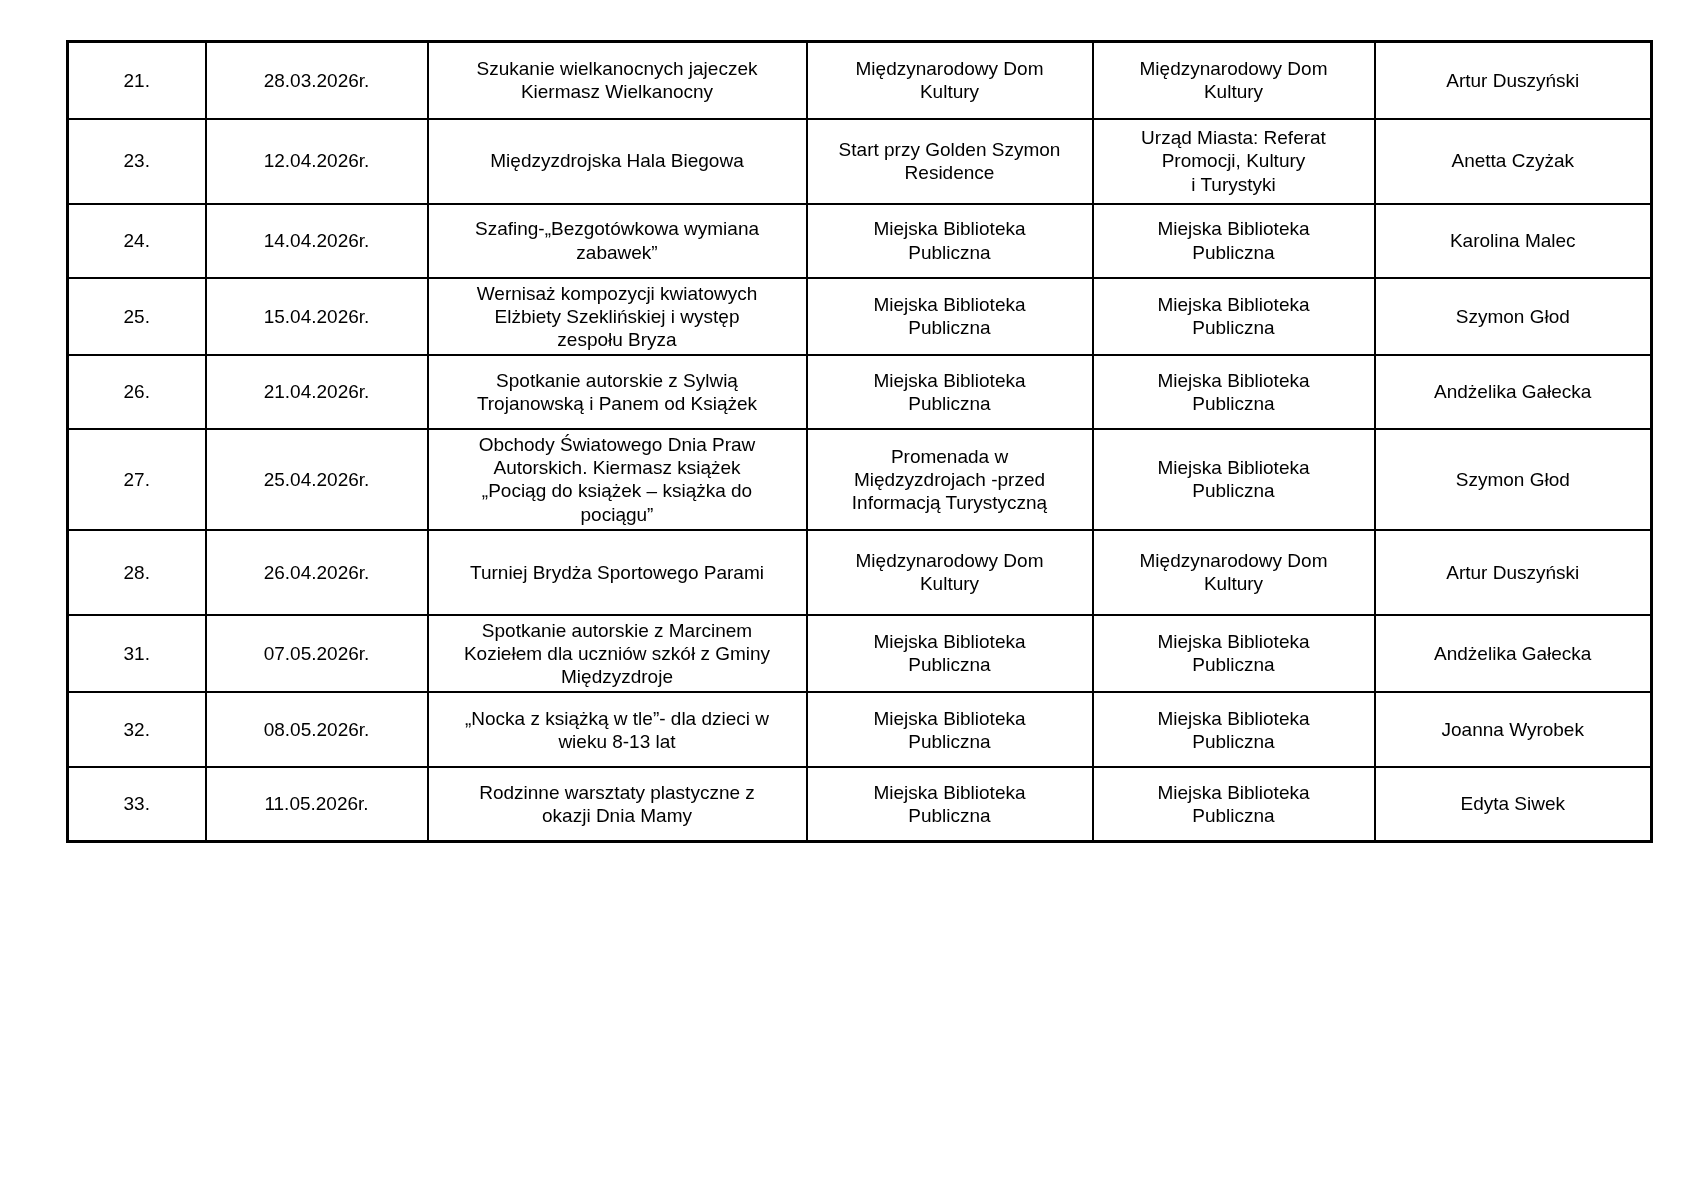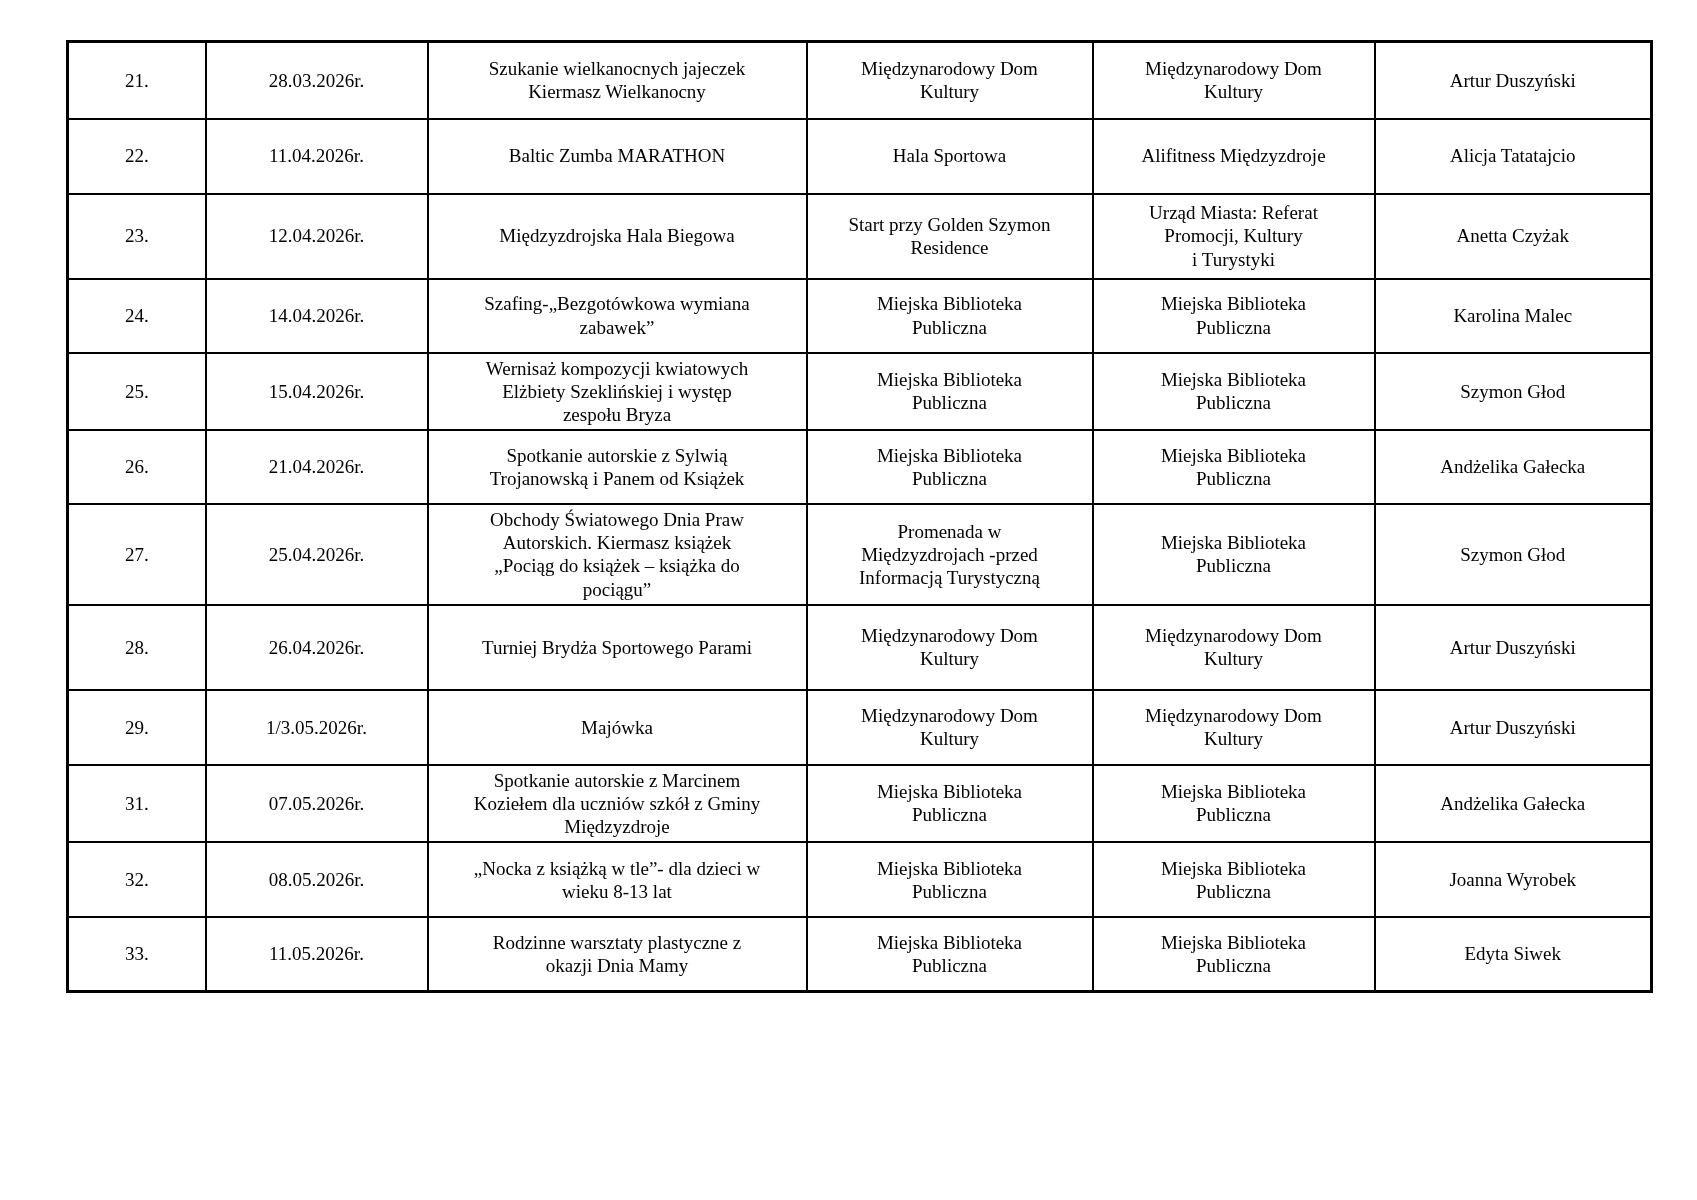--- a/index.html
+++ b/index.html
@@ -6,21 +6,21 @@
     margin: 0;
     padding: 0;
     background: #ffffff;
   }
   .page {
     position: relative;
     width: 1697px;
     height: 1200px;
     background: #ffffff;
     overflow: hidden;
-    font-family: Liberation Serif, serif;
+    font-family: Liberation Sans, sans-serif;
     color: #000000;
   }
   table.events {
     position: absolute;
     left: 66px;
     top: 40px;
     width: 1584px;
     border-collapse: collapse;
     table-layout: fixed;
     border: 3px solid #000000;
@@ -68,28 +68,20 @@
       <tr class="h77">
         <td>21.</td>
         <td>28.03.2026r.</td>
         <td>Szukanie wielkanocnych jajeczek
 Kiermasz Wielkanocny</td>
         <td>Międzynarodowy Dom
 Kultury</td>
         <td>Międzynarodowy Dom
 Kultury</td>
         <td>Artur Duszyński</td>
-      </tr>
-      <tr class="h75">
-        <td>22.</td>
-        <td>11.04.2026r.</td>
-        <td>Baltic Zumba MARATHON</td>
-        <td>Hala Sportowa</td>
-        <td>Alifitness Międzyzdroje</td>
-        <td>Alicja Tatatajcio</td>
       </tr>
       <tr class="h73">
         <td>23.</td>
         <td>12.04.2026r.</td>
         <td>Międzyzdrojska Hala Biegowa</td>
         <td>Start przy Golden Szymon
 Residence</td>
         <td>Urząd Miasta: Referat
 Promocji, Kultury
 i Turystyki</td>
@@ -146,30 +138,20 @@
       <tr class="h73">
         <td>28.</td>
         <td>26.04.2026r.</td>
         <td>Turniej Brydża Sportowego Parami</td>
         <td>Międzynarodowy Dom
 Kultury</td>
         <td>Międzynarodowy Dom
 Kultury</td>
         <td>Artur Duszyński</td>
       </tr>
-      <tr class="h75">
-        <td>29.</td>
-        <td>1/3.05.2026r.</td>
-        <td>Majówka</td>
-        <td>Międzynarodowy Dom
-Kultury</td>
-        <td>Międzynarodowy Dom
-Kultury</td>
-        <td>Artur Duszyński</td>
-      </tr>
       <tr class="h76">
         <td>31.</td>
         <td>07.05.2026r.</td>
         <td>Spotkanie autorskie z Marcinem
 Koziełem dla uczniów szkół z Gminy
 Międzyzdroje</td>
         <td>Miejska Biblioteka
 Publiczna</td>
         <td>Miejska Biblioteka
 Publiczna</td>

